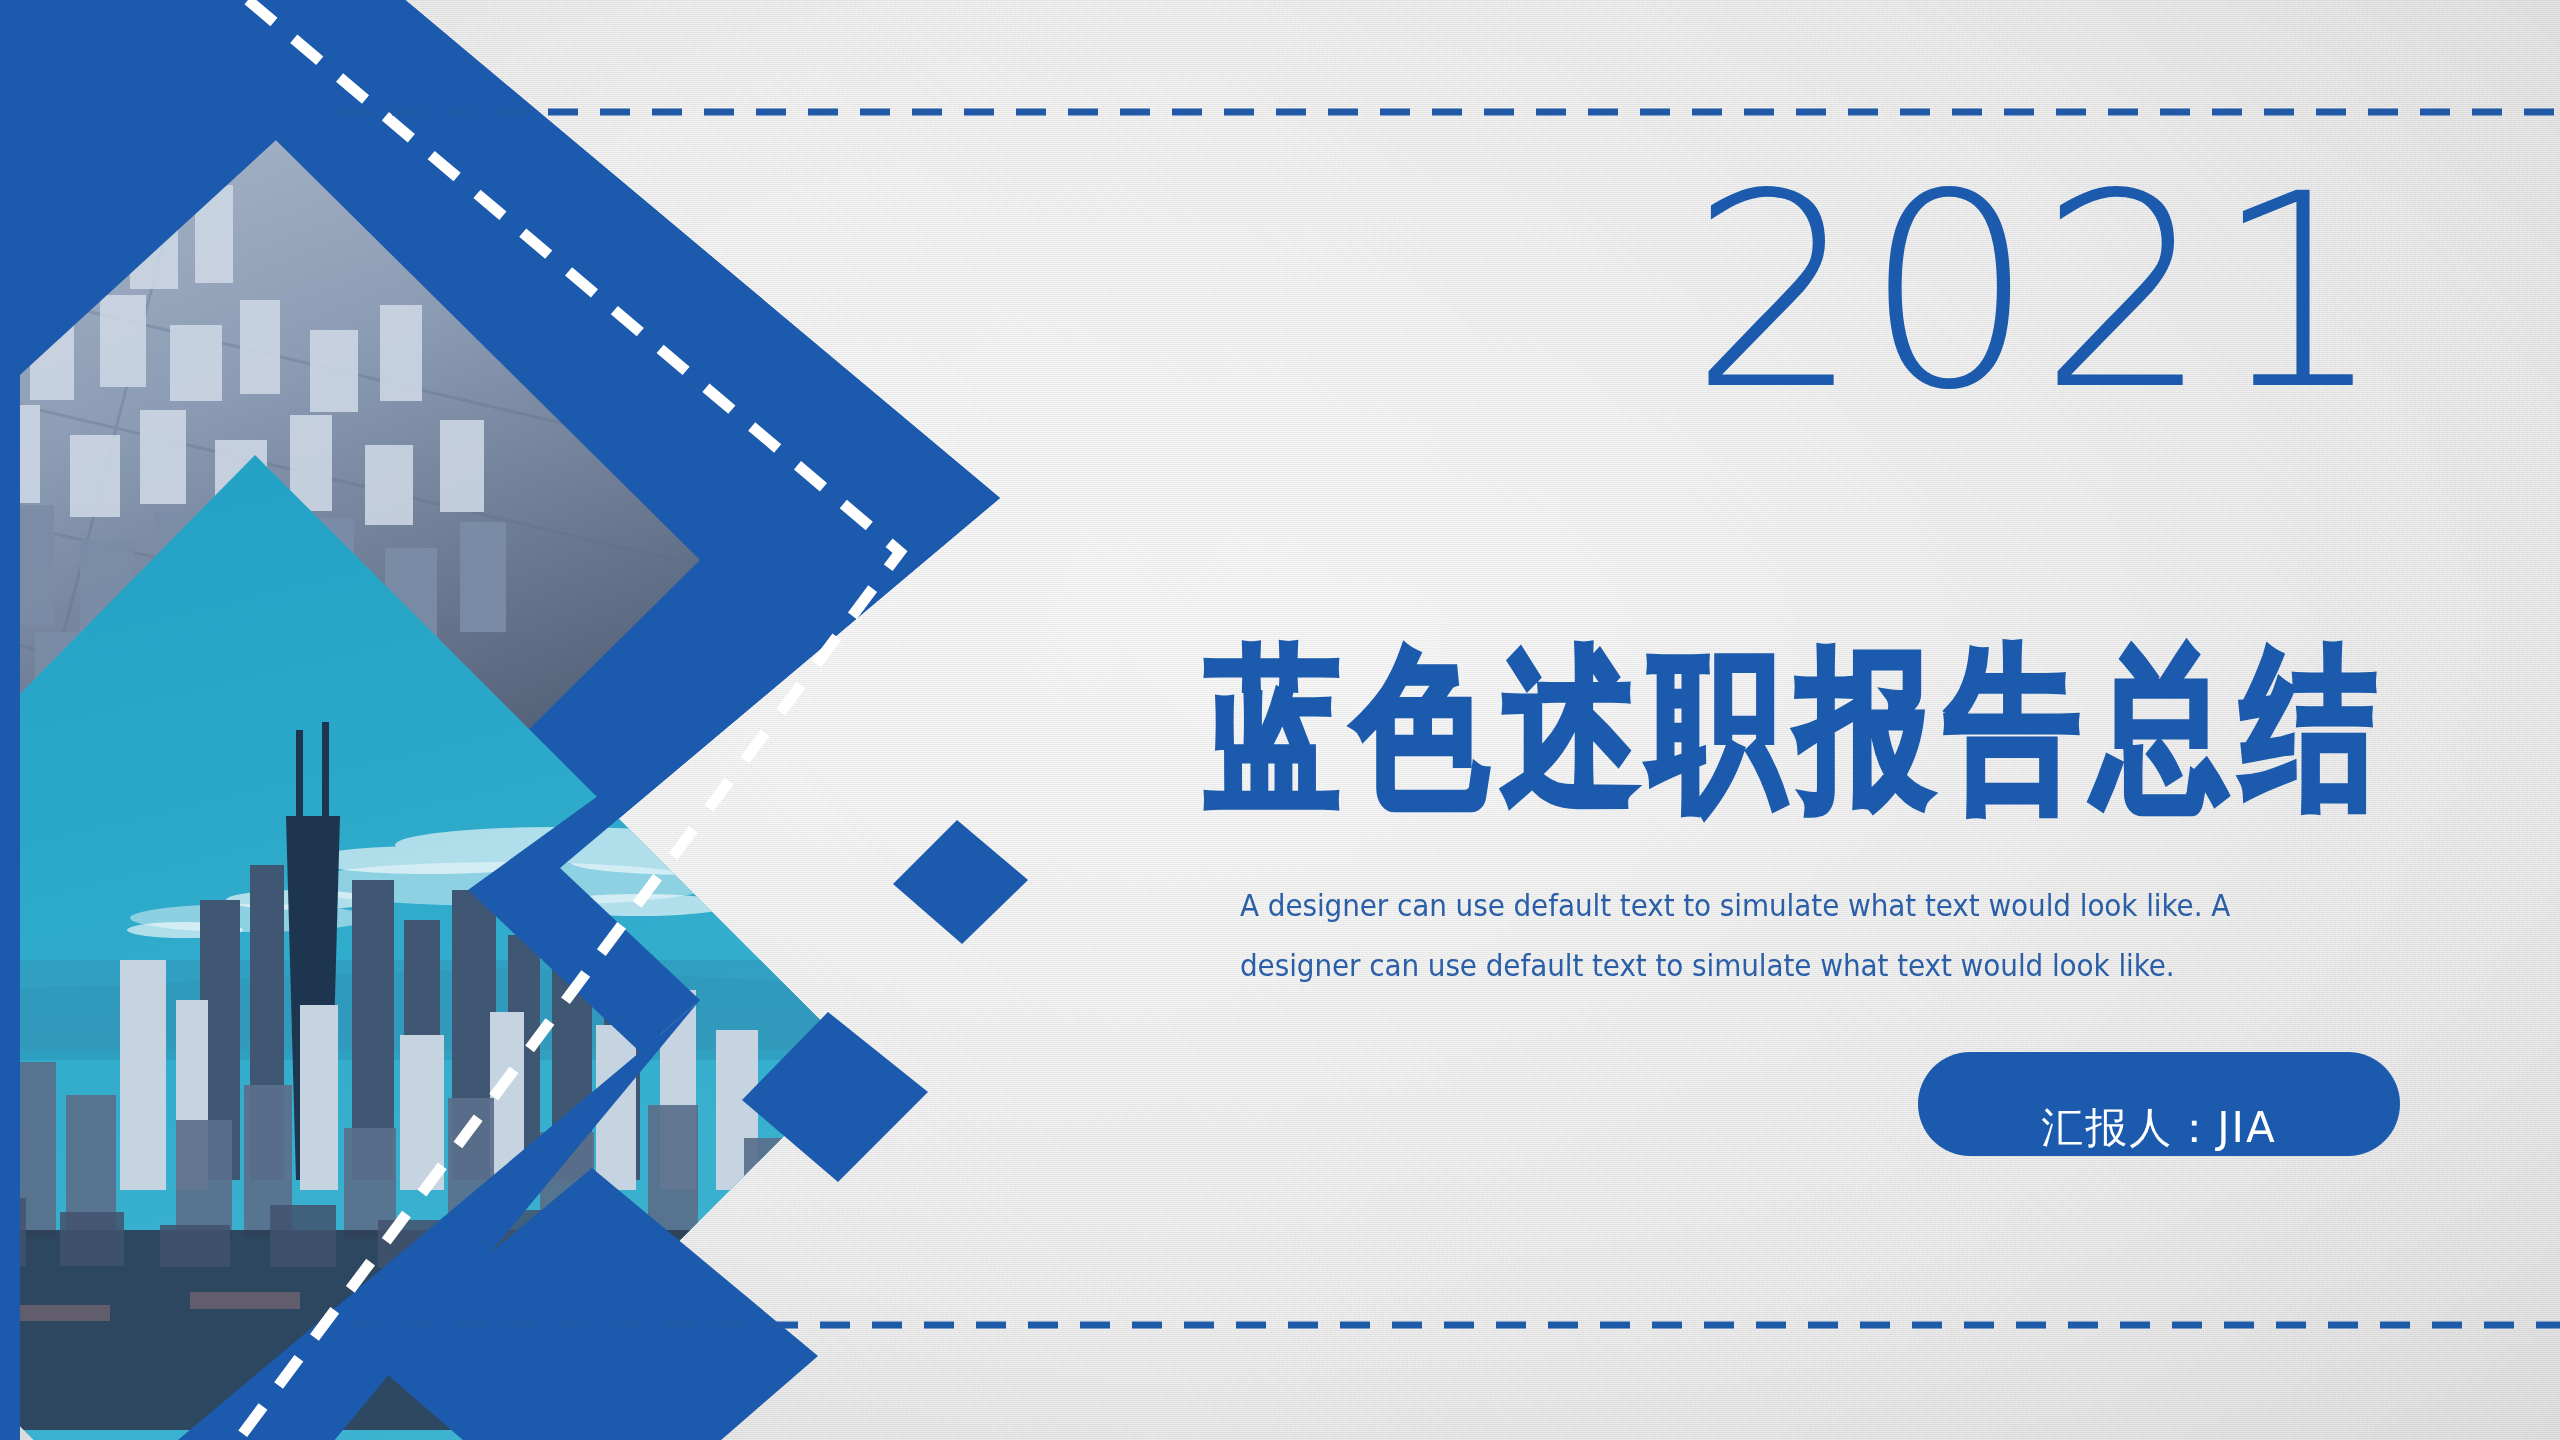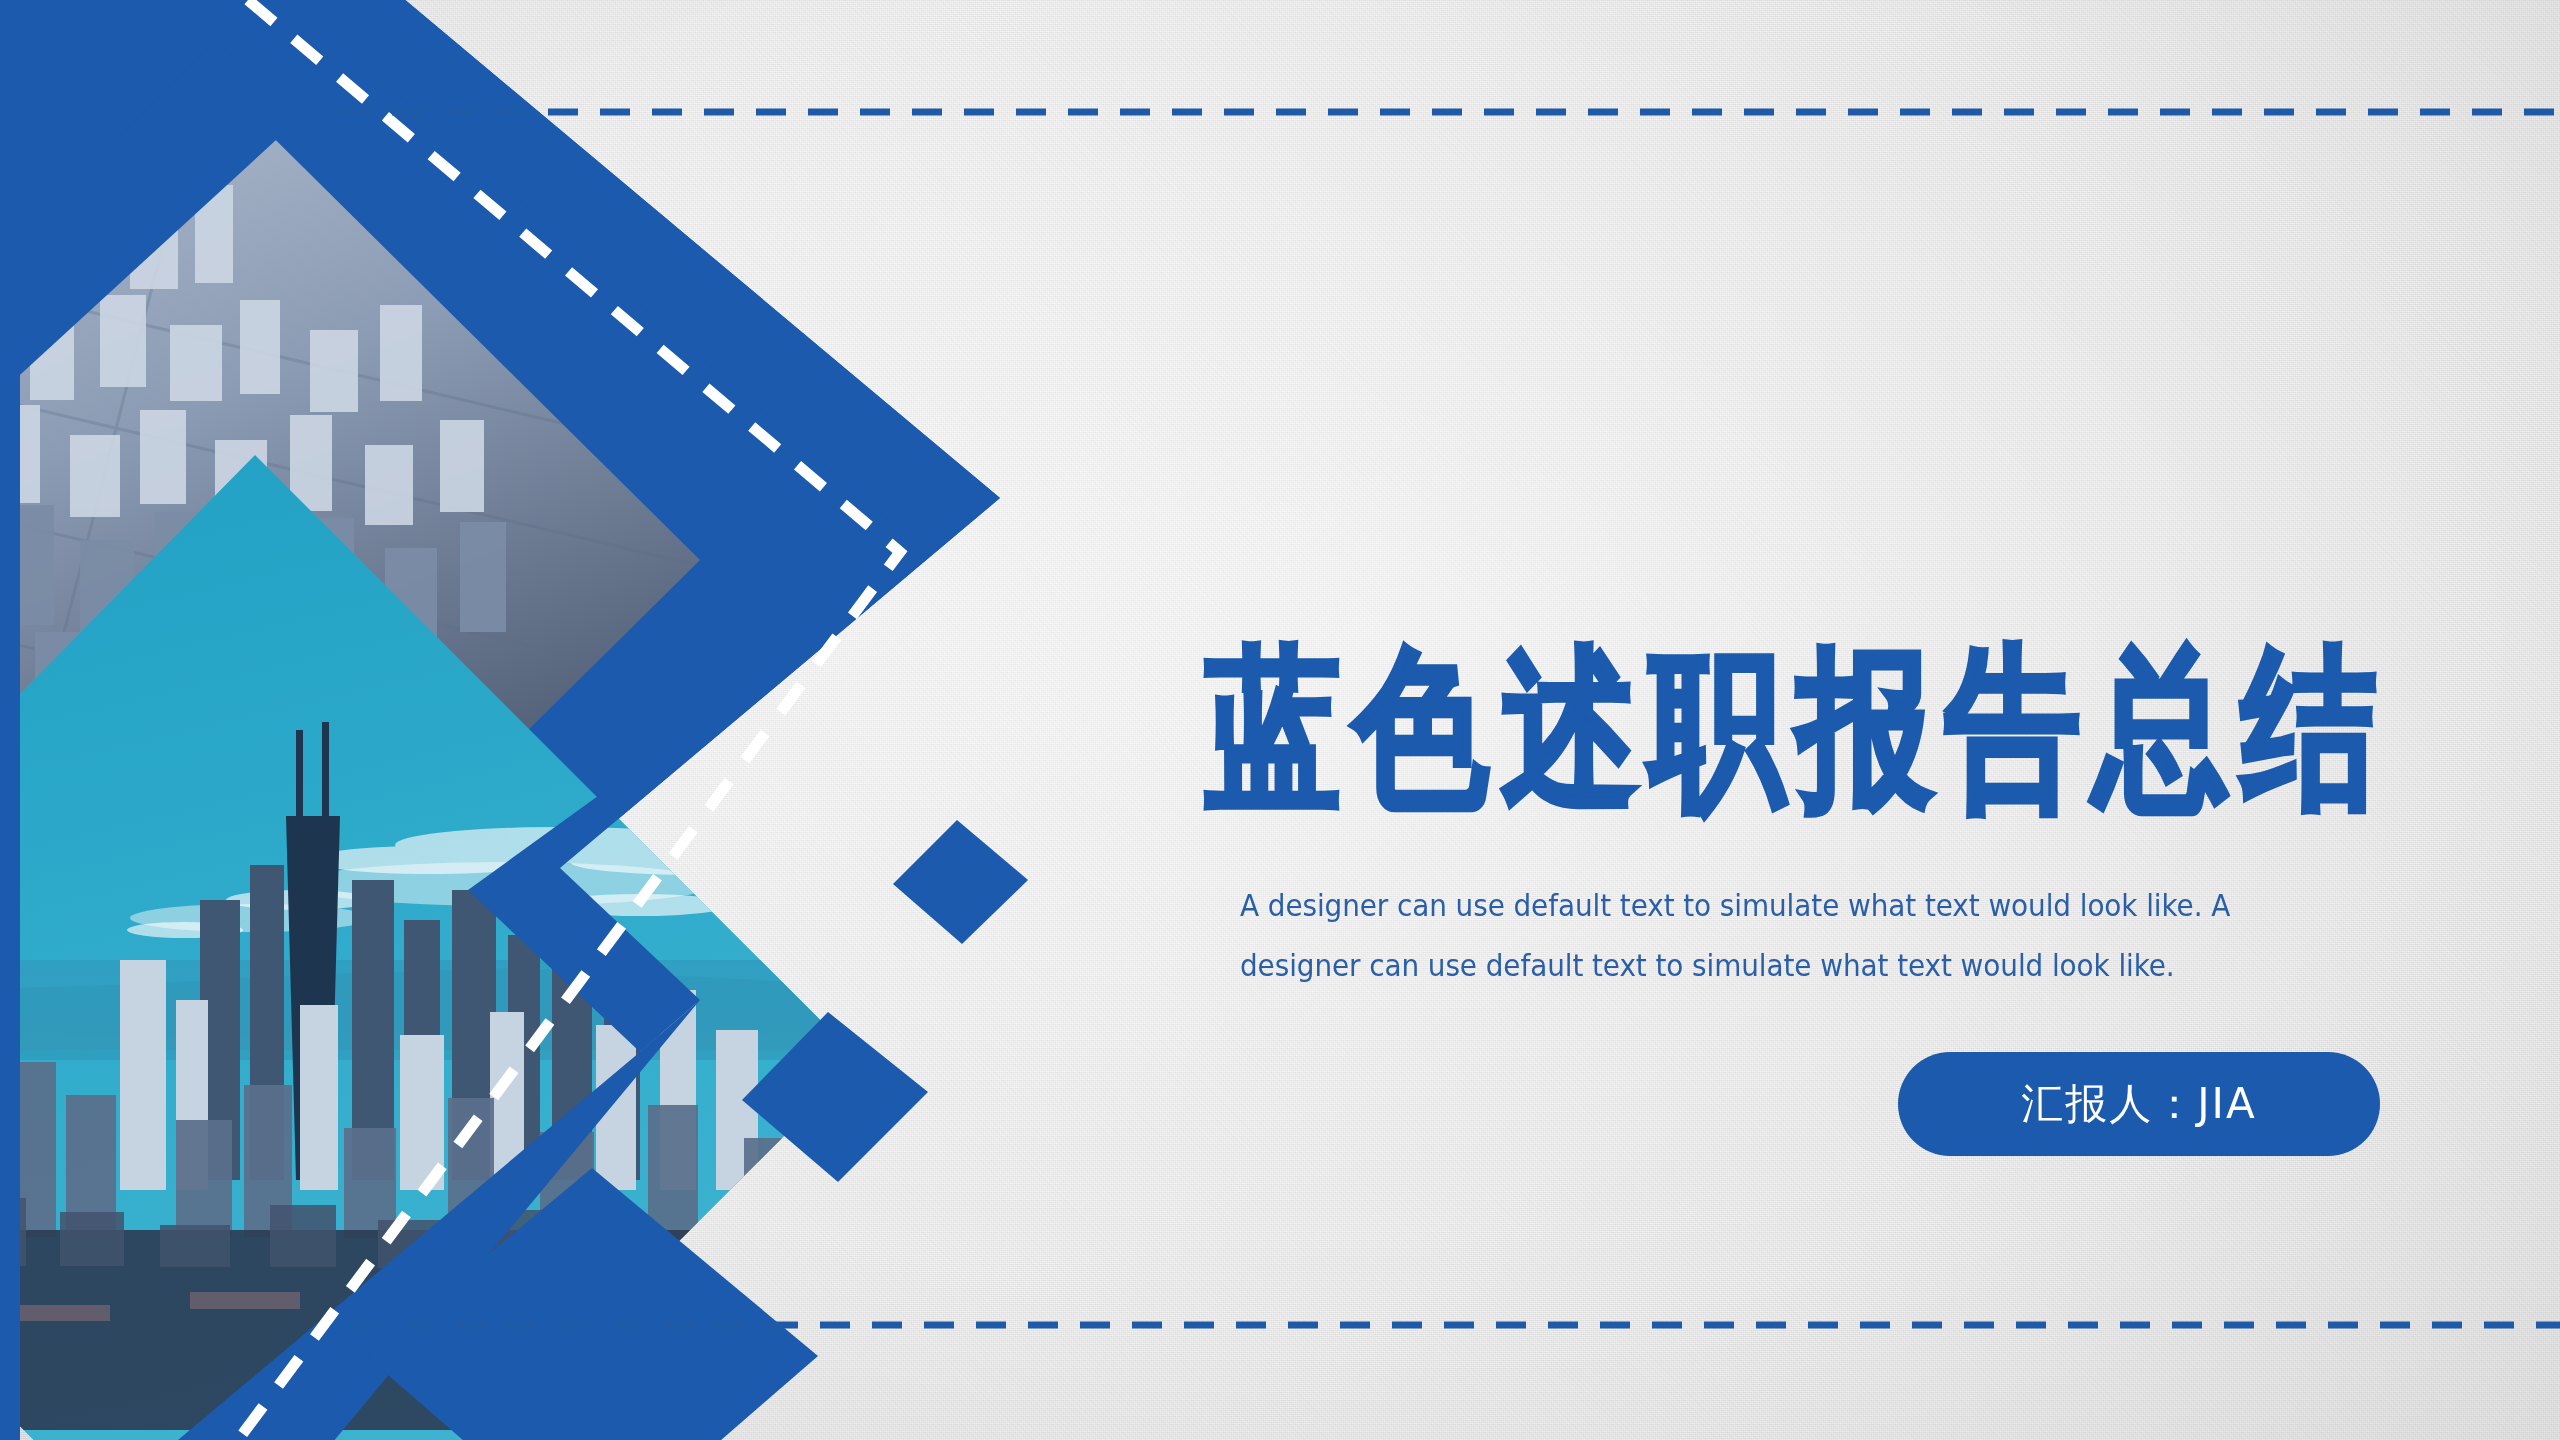--- a/index.html
+++ b/index.html
@@ -96,28 +96,28 @@
     font-size: 30px;
     line-height: 2.0;
     color: #2a5fa8;
     letter-spacing: -0.1px;
     transform: scaleX(0.93);
     transform-origin: left top;
   }
 
   .reporter-pill {
     position: absolute;
-    right: 100px;
+    right: 80px;
     top: 1052px;
     width: 482px;
     height: 104px;
     border-radius: 52px;
     background: #1b5aad;
     display: flex;
-    align-items: center;
+    align-items: flex-end;
     justify-content: center;
     color: #ffffff;
     font-family: "DejaVu Sans", "Liberation Sans", sans-serif;
     font-size: 42px;
     letter-spacing: 2px;
     box-sizing: border-box;
     cursor: pointer;
   }
 </style>
 </head>
@@ -525,20 +525,21 @@
       <polygon points="828,1012 928,1092 838,1182 742,1100" fill="#1b5aad"></polygon>
       <polygon points="592,1168 818,1356 592,1552 366,1356" fill="#1b5aad"></polygon>
 
       <line x1="340" y1="112" x2="2560" y2="112" stroke="#1f5aa8" stroke-width="7" stroke-dasharray="30 22"></line>
       <line x1="352" y1="1325" x2="2560" y2="1325" stroke="#1f5aa8" stroke-width="7" stroke-dasharray="30 22"></line>
     </svg>
   </div>
 
   <div class="content">
 
+    <div class="year">2021</div>
 
     <div class="maintitle">蓝色述职报告总结</div>
 
     <div class="subtitle">A designer can use default text to simulate what text would look like. A designer can use default text to simulate what text would look like.</div>
 
     <div class="reporter-pill">
       <span>汇报人：JIA</span>
     </div>
 
   </div>

